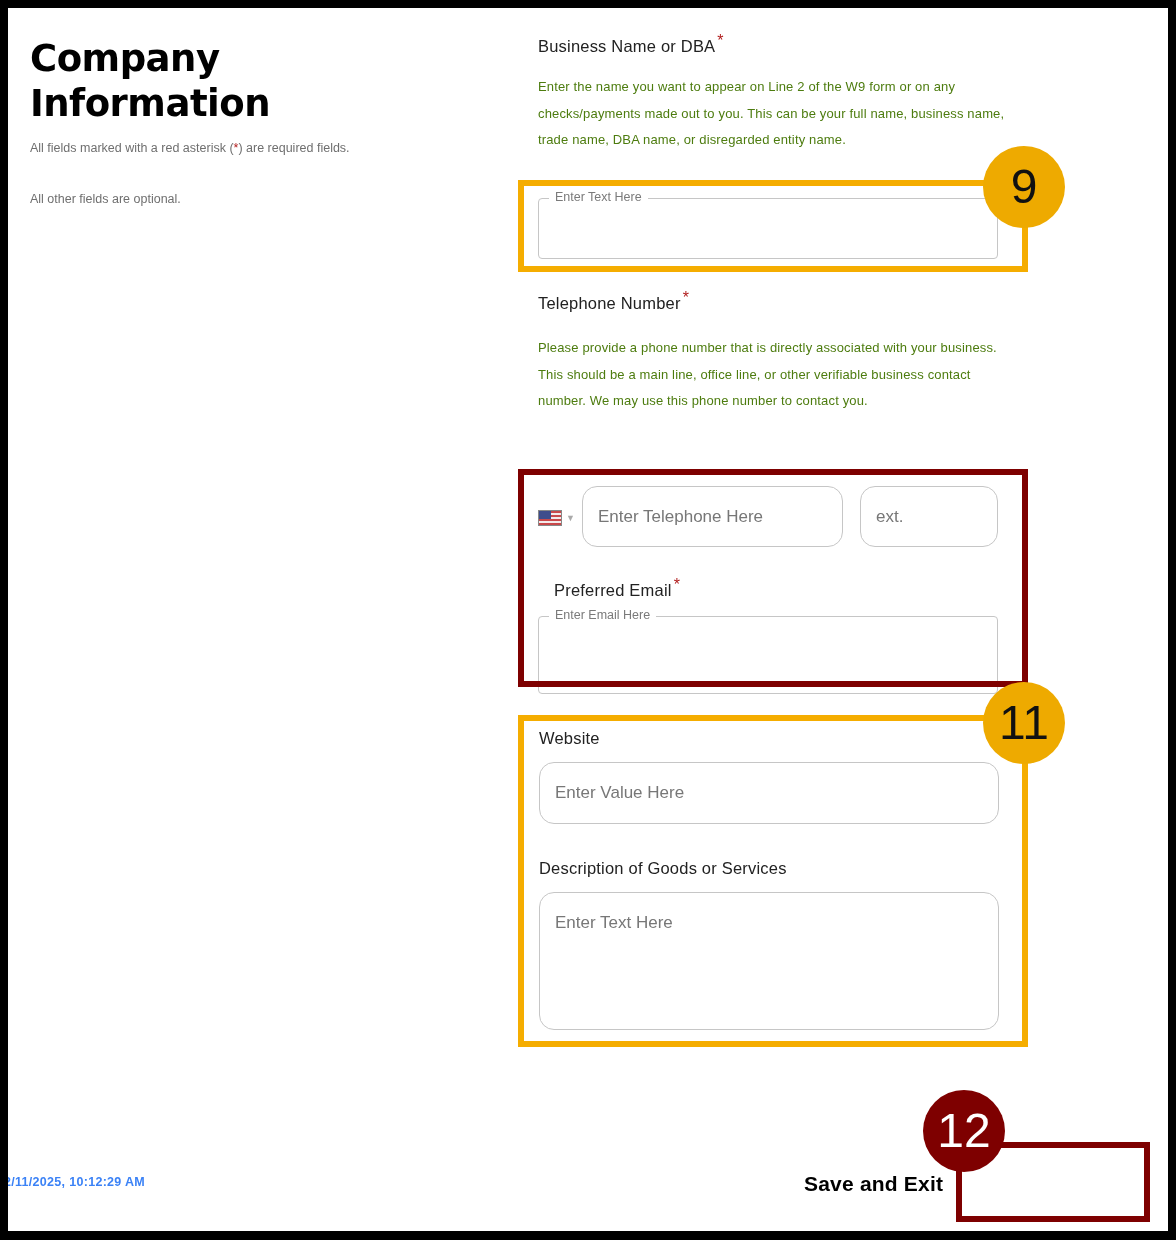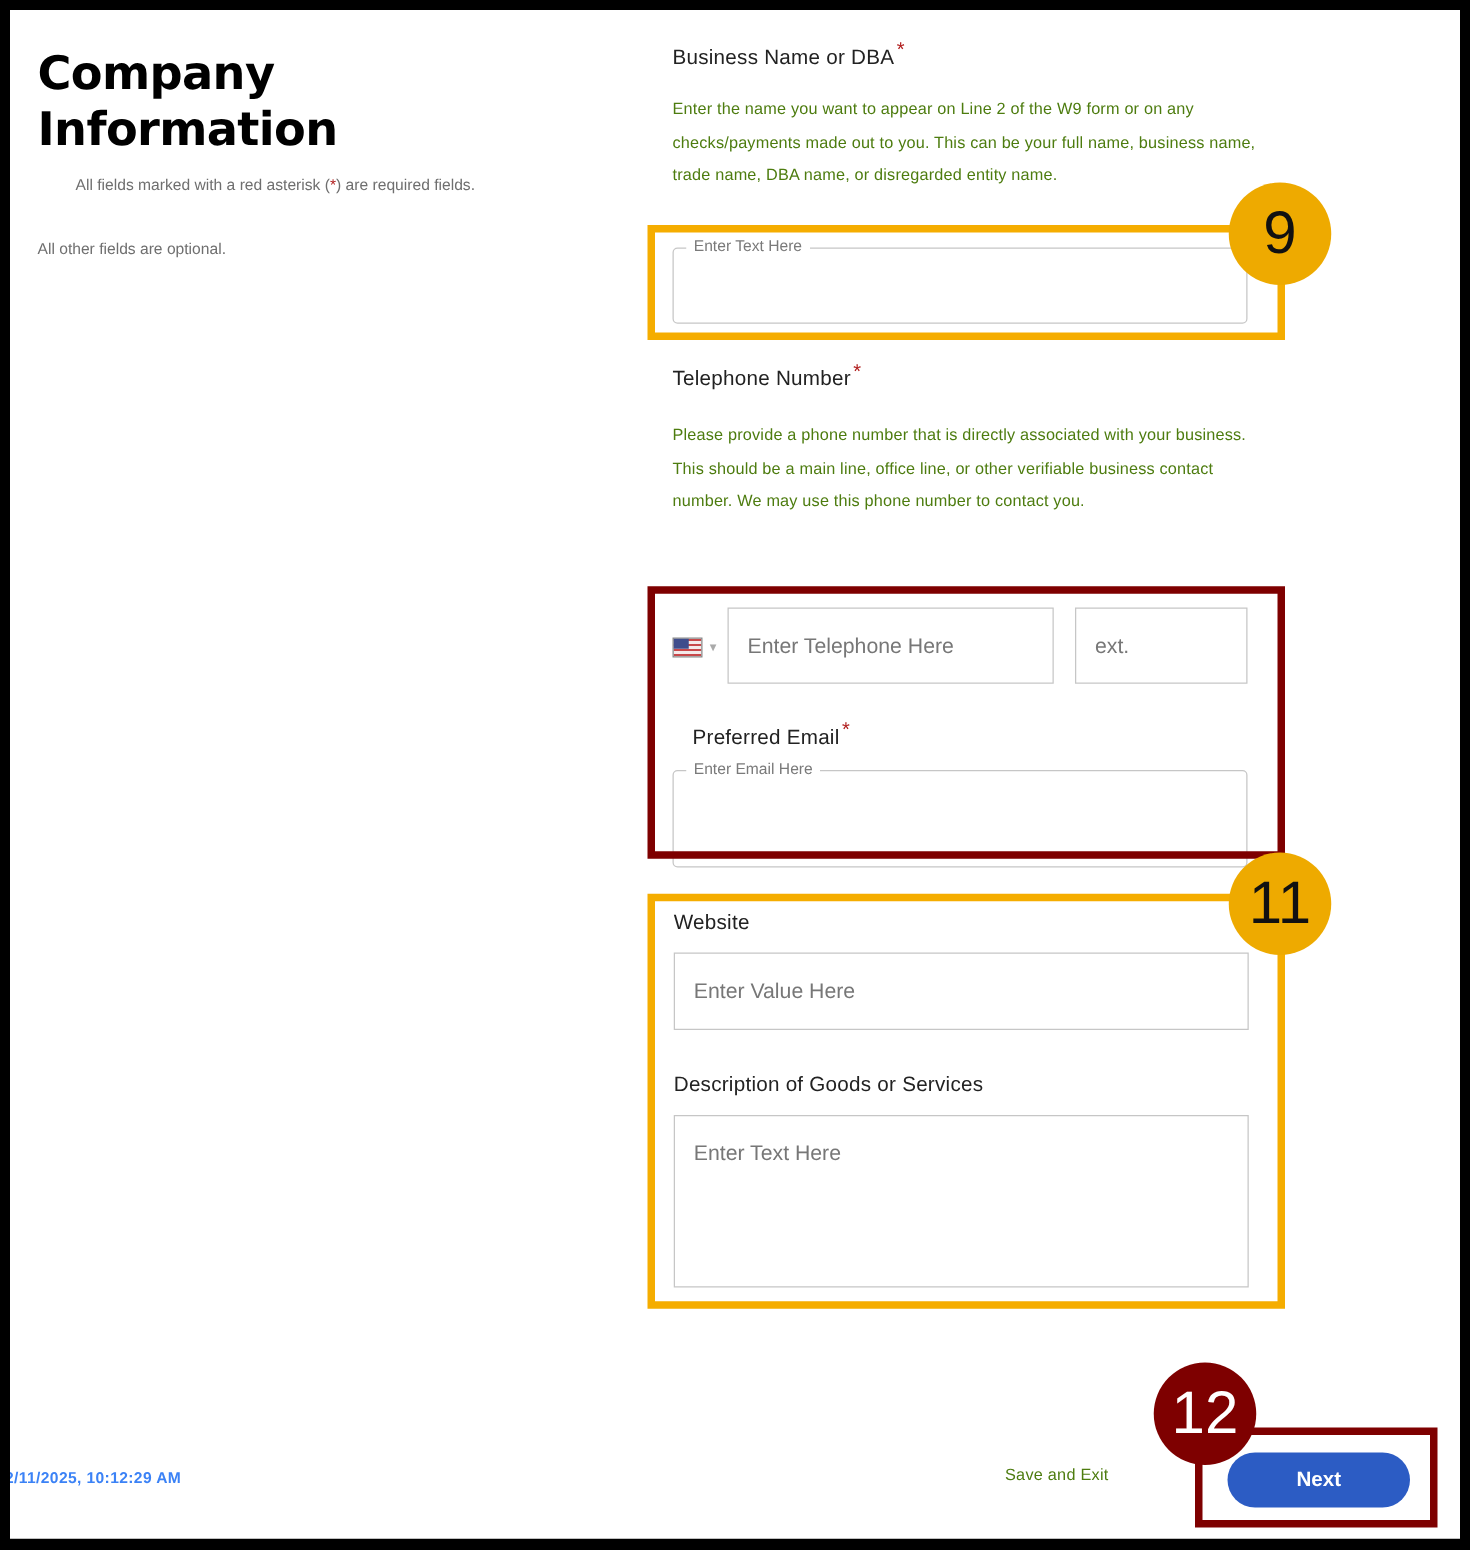--- a/index.html
+++ b/index.html
@@ -13,41 +13,41 @@
   .title {
     position: absolute; left: 22px; top: 28px; width: 300px;
     font-family: "DejaVu Sans", sans-serif; font-weight: bold;
     font-size: 37px; line-height: 45px; color: #000; letter-spacing: -0.5px;
   }
   .note {
     position: absolute; left: 22px; width: 350px;
     font-size: 12.5px; line-height: 19px; color: #6f6f6f;
   }
   .note .req { color: #b01c1c; }
-  .note1 { top: 131px; text-align: right; }
+  .note1 { top: 131px; }
   .note2 { top: 182px; }
 
   
   .flabel {
     position: absolute; font-size: 16.5px; color: #222; letter-spacing: 0.2px;
   }
   .flabel .ast { color: #b01c1c; font-size: 16px; position: relative; top: -6px; margin-left: 2px; }
   .desc {
     position: absolute; width: 470px; font-size: 13px; line-height: 26.5px;
     color: #4d7c0f; letter-spacing: 0.15px;
   }
   .outlined {
     position: absolute; border: 1px solid #c6c6c6; border-radius: 4px; background: #fff;
   }
   .legend {
     position: absolute; top: -9px; left: 10px; padding: 0 6px; background: #fff;
     font-size: 12.5px; color: #7a7a7a;
   }
   .box {
-    position: absolute; border: 1px solid #c6c6c6; border-radius: 0; background: #fff;
+    position: absolute; border: 1px solid #c6c6c6; border-radius: 15px; background: #fff;
     font-size: 17px; color: #777;
     padding-left: 15px; display: flex; align-items: center;
   }
   .textarea { align-items: flex-start; padding-top: 20px; }
 
   
   .flag {
     position: absolute; left: 530px; top: 502px; width: 24px; height: 16px;
     border: 1px solid #888;
     background: repeating-linear-gradient(#c8484a 0 2px, #f4eaea 2px 4px);
@@ -65,22 +65,22 @@
   }
   .badge-orange { background: #eeaa00; color: #111; }
   .badge-red { background: #7e0000; color: #fff; }
 
   
   .timestamp {
     position: absolute; left: -4px; top: 1167px; font-size: 12.5px; color: #3b82f6;
     letter-spacing: 0.3px; font-weight: bold;
   }
   .save-exit {
-    position: absolute; left: 796px; top: 1164px; font-size: 13px; font-weight: normal;
-    color: #4d7c0f; letter-spacing: 0.2px; cursor: pointer;
+    position: absolute; left: 796px; top: 1164px; font-size: 21px; font-weight: bold;
+    color: #000000; letter-spacing: 0.2px; cursor: pointer;
   }
   .next-btn {
     position: absolute; left: 974px; top: 1154px; width: 146px; height: 44px;
     border-radius: 22px; background: #2c5cc4; color: #fff; border: none;
     font-size: 16.5px; font-weight: bold; display: flex; align-items: center; justify-content: center;
     cursor: pointer;
   }
 </style>
 </head>
 <body>
@@ -127,21 +127,20 @@
     <span>Enter Value Here</span>
   </div>
 
   <div class="flabel" style="left:531px; top:851px;">Description of Goods or Services</div>
   <div class="box textarea" style="left:531px; top:884px; width:460px; height:138px;">
     <span>Enter Text Here</span>
   </div>
 
   <div class="timestamp">2/11/2025, 10:12:29 AM</div>
   <div class="save-exit">Save and Exit</div>
-  <button class="next-btn">Next</button>
 
   <div class="anno anno-orange" style="left:510px; top:172px; width:510px; height:92px;"></div>
   <div class="badge badge-orange" style="left:975px; top:138px; width:82px; height:82px;">9</div>
 
   <div class="anno anno-red" style="left:510px; top:461px; width:510px; height:218px;"></div>
 
   <div class="anno anno-orange" style="left:510px; top:707px; width:510px; height:332px;"></div>
   <div class="badge badge-orange" style="left:975px; top:674px; width:82px; height:82px;">11</div>
 
   <div class="anno anno-red" style="left:948px; top:1134px; width:194px; height:80px;"></div>

